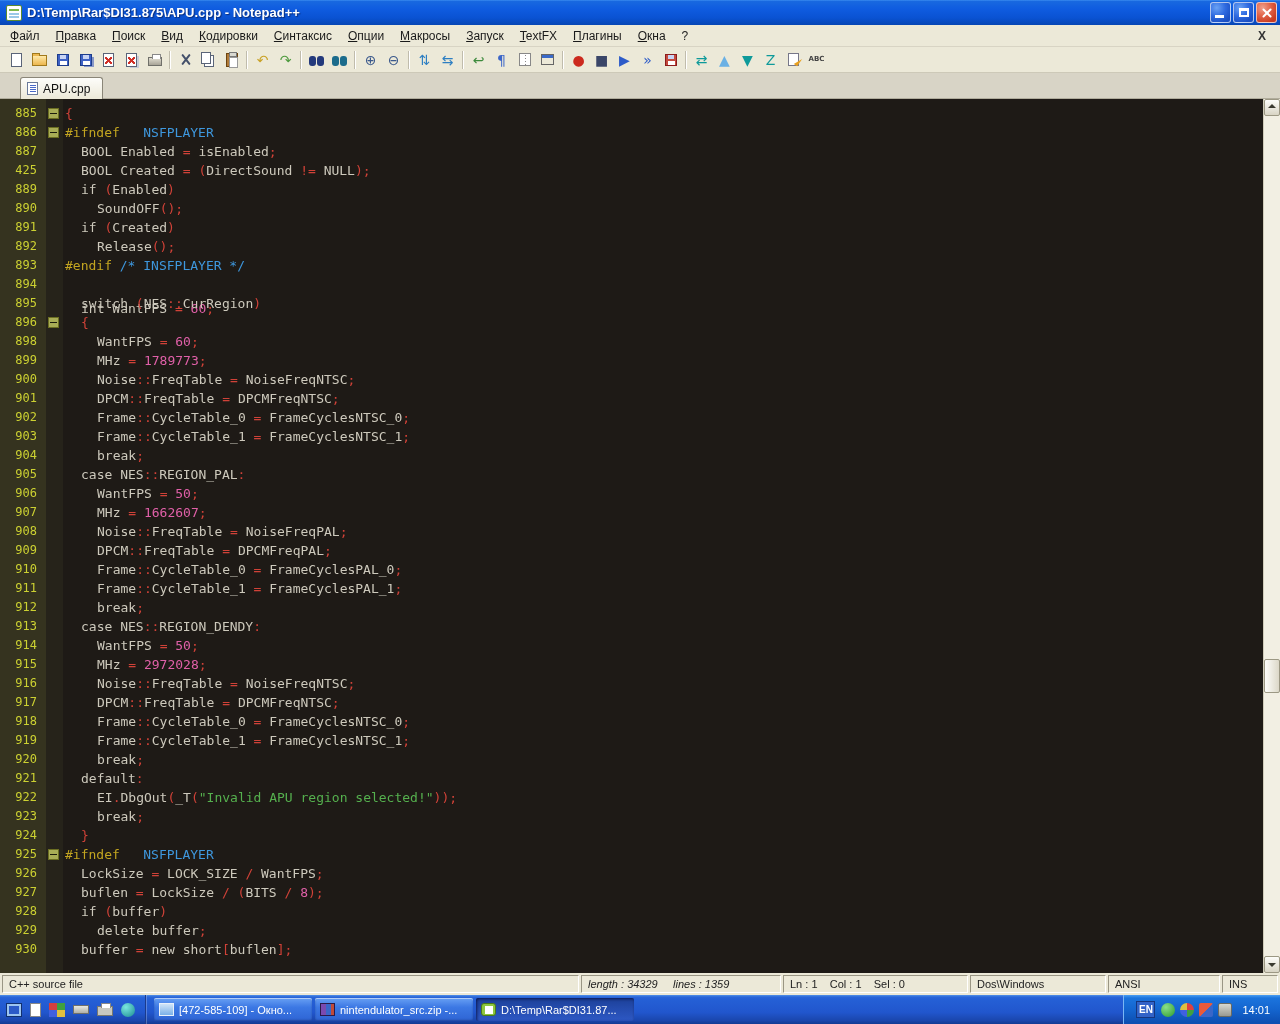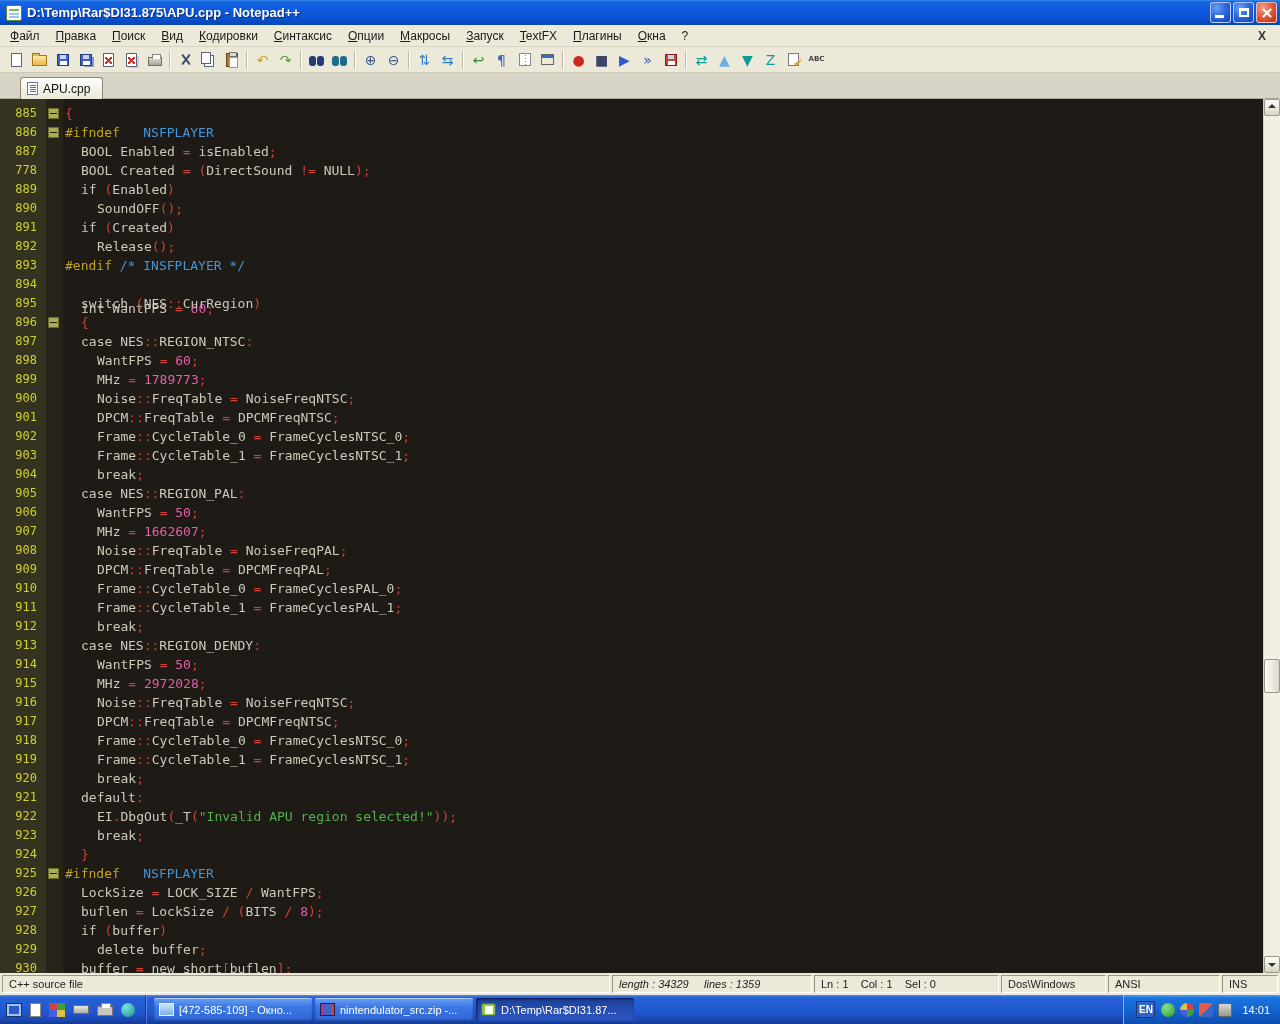--- a/index.html
+++ b/index.html
@@ -93,21 +93,21 @@
 .sarrow.up::after{top:4px;border-bottom-color:#3a3a30;border-top:none;}
 .sarrow.down::after{top:6px;border-top-color:#3a3a30;border-bottom:none;}
 .sthumb{position:absolute;left:0;top:560px;width:16px;height:34px;background:linear-gradient(90deg,#fdfdfa,#dcd8c8);border:1px solid #9c9884;border-radius:2px;}
 
 
 .statusbar{height:22px;background:#ece9d8;display:flex;align-items:stretch;padding:2px;gap:2px;font-size:11px;color:#222;}
 .ssec{border:1px solid;border-color:#9a9684 #fff #fff #9a9684;padding:2px 6px;white-space:pre;overflow:hidden;}
 .ssec:nth-child(1){flex:1;}
 .ssec:nth-child(2){width:200px;font-style:italic;}
 .ssec:nth-child(3){width:185px;}
-.ssec:nth-child(4){width:105px;}
+.ssec:nth-child(4){width:136px;}
 .ssec:nth-child(5){width:112px;}
 .ssec:nth-child(6){width:56px;}
 
 
 .taskbar{height:29px;background:linear-gradient(180deg,#5292e8 0,#2b66d9 2px,#2560d6 4px,#2156cd 60%,#1a46ad 88%,#123a92 100%);display:flex;align-items:center;}
 .quicklaunch{display:flex;align-items:center;gap:8px;padding:0 10px 0 6px;border-right:1px solid #1a3a8c;box-shadow:1px 0 0 rgba(255,255,255,.25);height:100%;}
 .qbtn{width:16px;height:14px;flex:none;}
 .q1{background:#2b5ac8;border:1px solid #12306e;box-shadow:inset 0 0 0 2px #9cc4f0;}
 .q2{background:#fff;border:1px solid #888;width:11px;height:14px;}
 .q3{background-image:linear-gradient(90deg,#d44040 50%,#40a040 50%),linear-gradient(90deg,#4060e0 50%,#e0c040 50%);background-size:100% 50%;background-position:0 0,0 100%;background-repeat:no-repeat;}
@@ -289,30 +289,29 @@
         <span class="tabico"></span>
         <span class="tablabel">APU.cpp</span>
       </div>
     </div>
 
   <div class="editor">
     <div class="code-scroll" id="code-area">
         <div class="crow"><span class="lnum">885</span><span class="fmargin"><span class="foldbox"></span></span><span class="ctext" style="padding-left: 2px;"><span class="tk-o">{</span></span></div>
         <div class="crow"><span class="lnum">886</span><span class="fmargin"><span class="foldbox"></span></span><span class="ctext" style="padding-left: 2px;"><span class="tk-p">#ifndef</span><span class="tk-d">   </span><span class="tk-b">NSFPLAYER</span></span></div>
         <div class="crow"><span class="lnum">887</span><span class="fmargin"></span><span class="ctext" style="padding-left: 18px;"><span class="tk-d">BOOL Enabled </span><span class="tk-o">=</span><span class="tk-d"> isEnabled</span><span class="tk-o">;</span></span></div>
-        <div class="crow"><span class="lnum">778</span><span class="fmargin"></span><span class="ctext" style="padding-left: 18px;"><span class="tk-d">BOOL Created </span><span class="tk-o">= (</span><span class="tk-d">DirectSound </span><span class="tk-o">!=</span><span class="tk-d"> NULL</span><span class="tk-o">);</span></span></div>
+        <div class="crow"><span class="lnum">425</span><span class="fmargin"></span><span class="ctext" style="padding-left: 18px;"><span class="tk-d">BOOL Created </span><span class="tk-o">= (</span><span class="tk-d">DirectSound </span><span class="tk-o">!=</span><span class="tk-d"> NULL</span><span class="tk-o">);</span></span></div>
         <div class="crow"><span class="lnum">889</span><span class="fmargin"></span><span class="ctext" style="padding-left: 18px;"><span class="tk-d">if </span><span class="tk-o">(</span><span class="tk-d">Enabled</span><span class="tk-o">)</span></span></div>
         <div class="crow"><span class="lnum">890</span><span class="fmargin"></span><span class="ctext" style="padding-left: 34px;"><span class="tk-d">SoundOFF</span><span class="tk-o">();</span></span></div>
         <div class="crow"><span class="lnum">891</span><span class="fmargin"></span><span class="ctext" style="padding-left: 18px;"><span class="tk-d">if </span><span class="tk-o">(</span><span class="tk-d">Created</span><span class="tk-o">)</span></span></div>
         <div class="crow"><span class="lnum">892</span><span class="fmargin"></span><span class="ctext" style="padding-left: 34px;"><span class="tk-d">Release</span><span class="tk-o">();</span></span></div>
         <div class="crow"><span class="lnum">893</span><span class="fmargin"></span><span class="ctext" style="padding-left: 2px;"><span class="tk-p">#endif</span><span class="tk-d"> </span><span class="tk-c">/* INSFPLAYER */</span></span></div>
         <div class="crow"><span class="lnum">894</span><span class="fmargin"></span><span class="ctext" style="padding-left: 18px; margin-top: 24px;"><span class="tk-d">int WantFPS </span><span class="tk-o">=</span><span class="tk-d"> </span><span class="tk-n">60</span><span class="tk-o">;</span></span></div>
         <div class="crow"><span class="lnum">895</span><span class="fmargin"></span><span class="ctext" style="padding-left: 18px;"><span class="tk-d">switch </span><span class="tk-o">(</span><span class="tk-d">NES</span><span class="tk-o">::</span><span class="tk-d">CurRegion</span><span class="tk-o">)</span></span></div>
         <div class="crow"><span class="lnum">896</span><span class="fmargin"><span class="foldbox"></span></span><span class="ctext" style="padding-left: 18px;"><span class="tk-o">{</span></span></div>
-        <div class="crow"><span class="lnum">897</span><span class="fmargin"></span><span class="ctext" style="padding-left: 18px;"><span class="tk-d">case NES</span><span class="tk-o">::</span><span class="tk-d">REGION_NTSC</span><span class="tk-o">:</span></span></div>
         <div class="crow"><span class="lnum">898</span><span class="fmargin"></span><span class="ctext" style="padding-left: 34px;"><span class="tk-d">WantFPS </span><span class="tk-o">=</span><span class="tk-d"> </span><span class="tk-n">60</span><span class="tk-o">;</span></span></div>
         <div class="crow"><span class="lnum">899</span><span class="fmargin"></span><span class="ctext" style="padding-left: 34px;"><span class="tk-d">MHz </span><span class="tk-o">=</span><span class="tk-d"> </span><span class="tk-n">1789773</span><span class="tk-o">;</span></span></div>
         <div class="crow"><span class="lnum">900</span><span class="fmargin"></span><span class="ctext" style="padding-left: 34px;"><span class="tk-d">Noise</span><span class="tk-o">::</span><span class="tk-d">FreqTable </span><span class="tk-o">=</span><span class="tk-d"> NoiseFreqNTSC</span><span class="tk-o">;</span></span></div>
         <div class="crow"><span class="lnum">901</span><span class="fmargin"></span><span class="ctext" style="padding-left: 34px;"><span class="tk-d">DPCM</span><span class="tk-o">::</span><span class="tk-d">FreqTable </span><span class="tk-o">=</span><span class="tk-d"> DPCMFreqNTSC</span><span class="tk-o">;</span></span></div>
         <div class="crow"><span class="lnum">902</span><span class="fmargin"></span><span class="ctext" style="padding-left: 34px;"><span class="tk-d">Frame</span><span class="tk-o">::</span><span class="tk-d">CycleTable_0 </span><span class="tk-o">=</span><span class="tk-d"> FrameCyclesNTSC_0</span><span class="tk-o">;</span></span></div>
         <div class="crow"><span class="lnum">903</span><span class="fmargin"></span><span class="ctext" style="padding-left: 34px;"><span class="tk-d">Frame</span><span class="tk-o">::</span><span class="tk-d">CycleTable_1 </span><span class="tk-o">=</span><span class="tk-d"> FrameCyclesNTSC_1</span><span class="tk-o">;</span></span></div>
         <div class="crow"><span class="lnum">904</span><span class="fmargin"></span><span class="ctext" style="padding-left: 34px;"><span class="tk-d">break</span><span class="tk-o">;</span></span></div>
         <div class="crow"><span class="lnum">905</span><span class="fmargin"></span><span class="ctext" style="padding-left: 18px;"><span class="tk-d">case NES</span><span class="tk-o">::</span><span class="tk-d">REGION_PAL</span><span class="tk-o">:</span></span></div>
         <div class="crow"><span class="lnum">906</span><span class="fmargin"></span><span class="ctext" style="padding-left: 34px;"><span class="tk-d">WantFPS </span><span class="tk-o">=</span><span class="tk-d"> </span><span class="tk-n">50</span><span class="tk-o">;</span></span></div>
         <div class="crow"><span class="lnum">907</span><span class="fmargin"></span><span class="ctext" style="padding-left: 34px;"><span class="tk-d">MHz </span><span class="tk-o">=</span><span class="tk-d"> </span><span class="tk-n">1662607</span><span class="tk-o">;</span></span></div>

